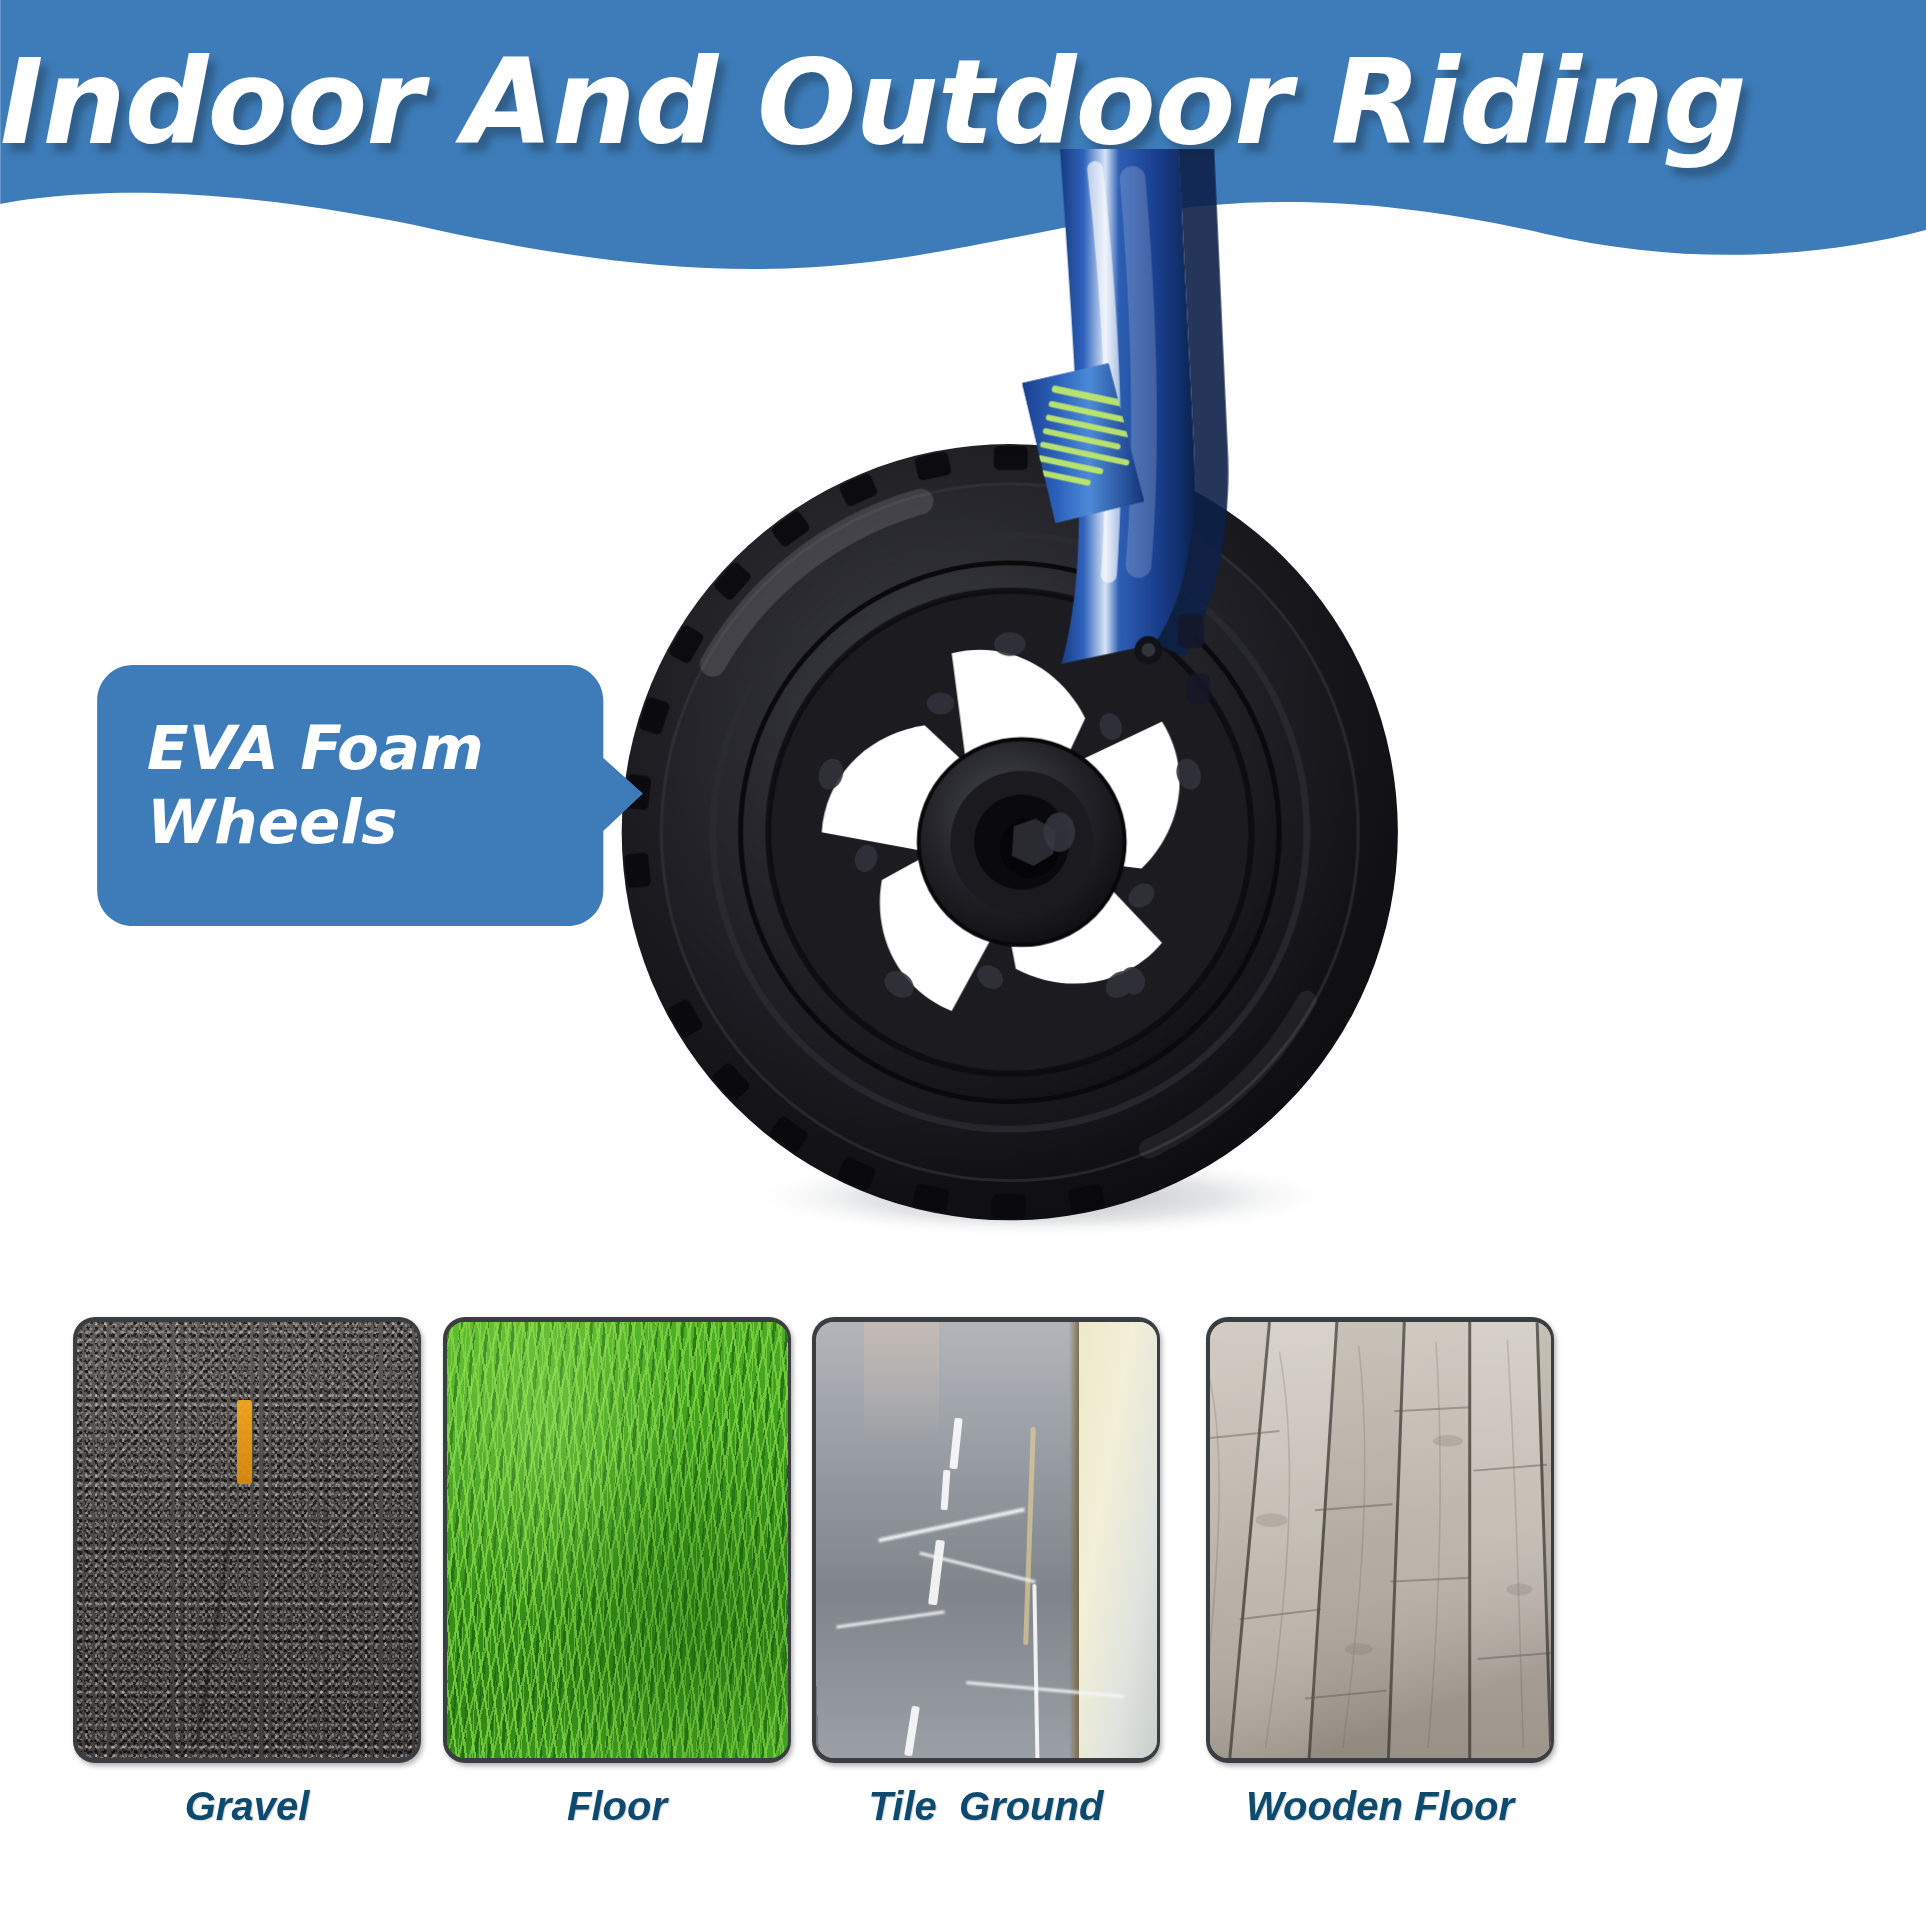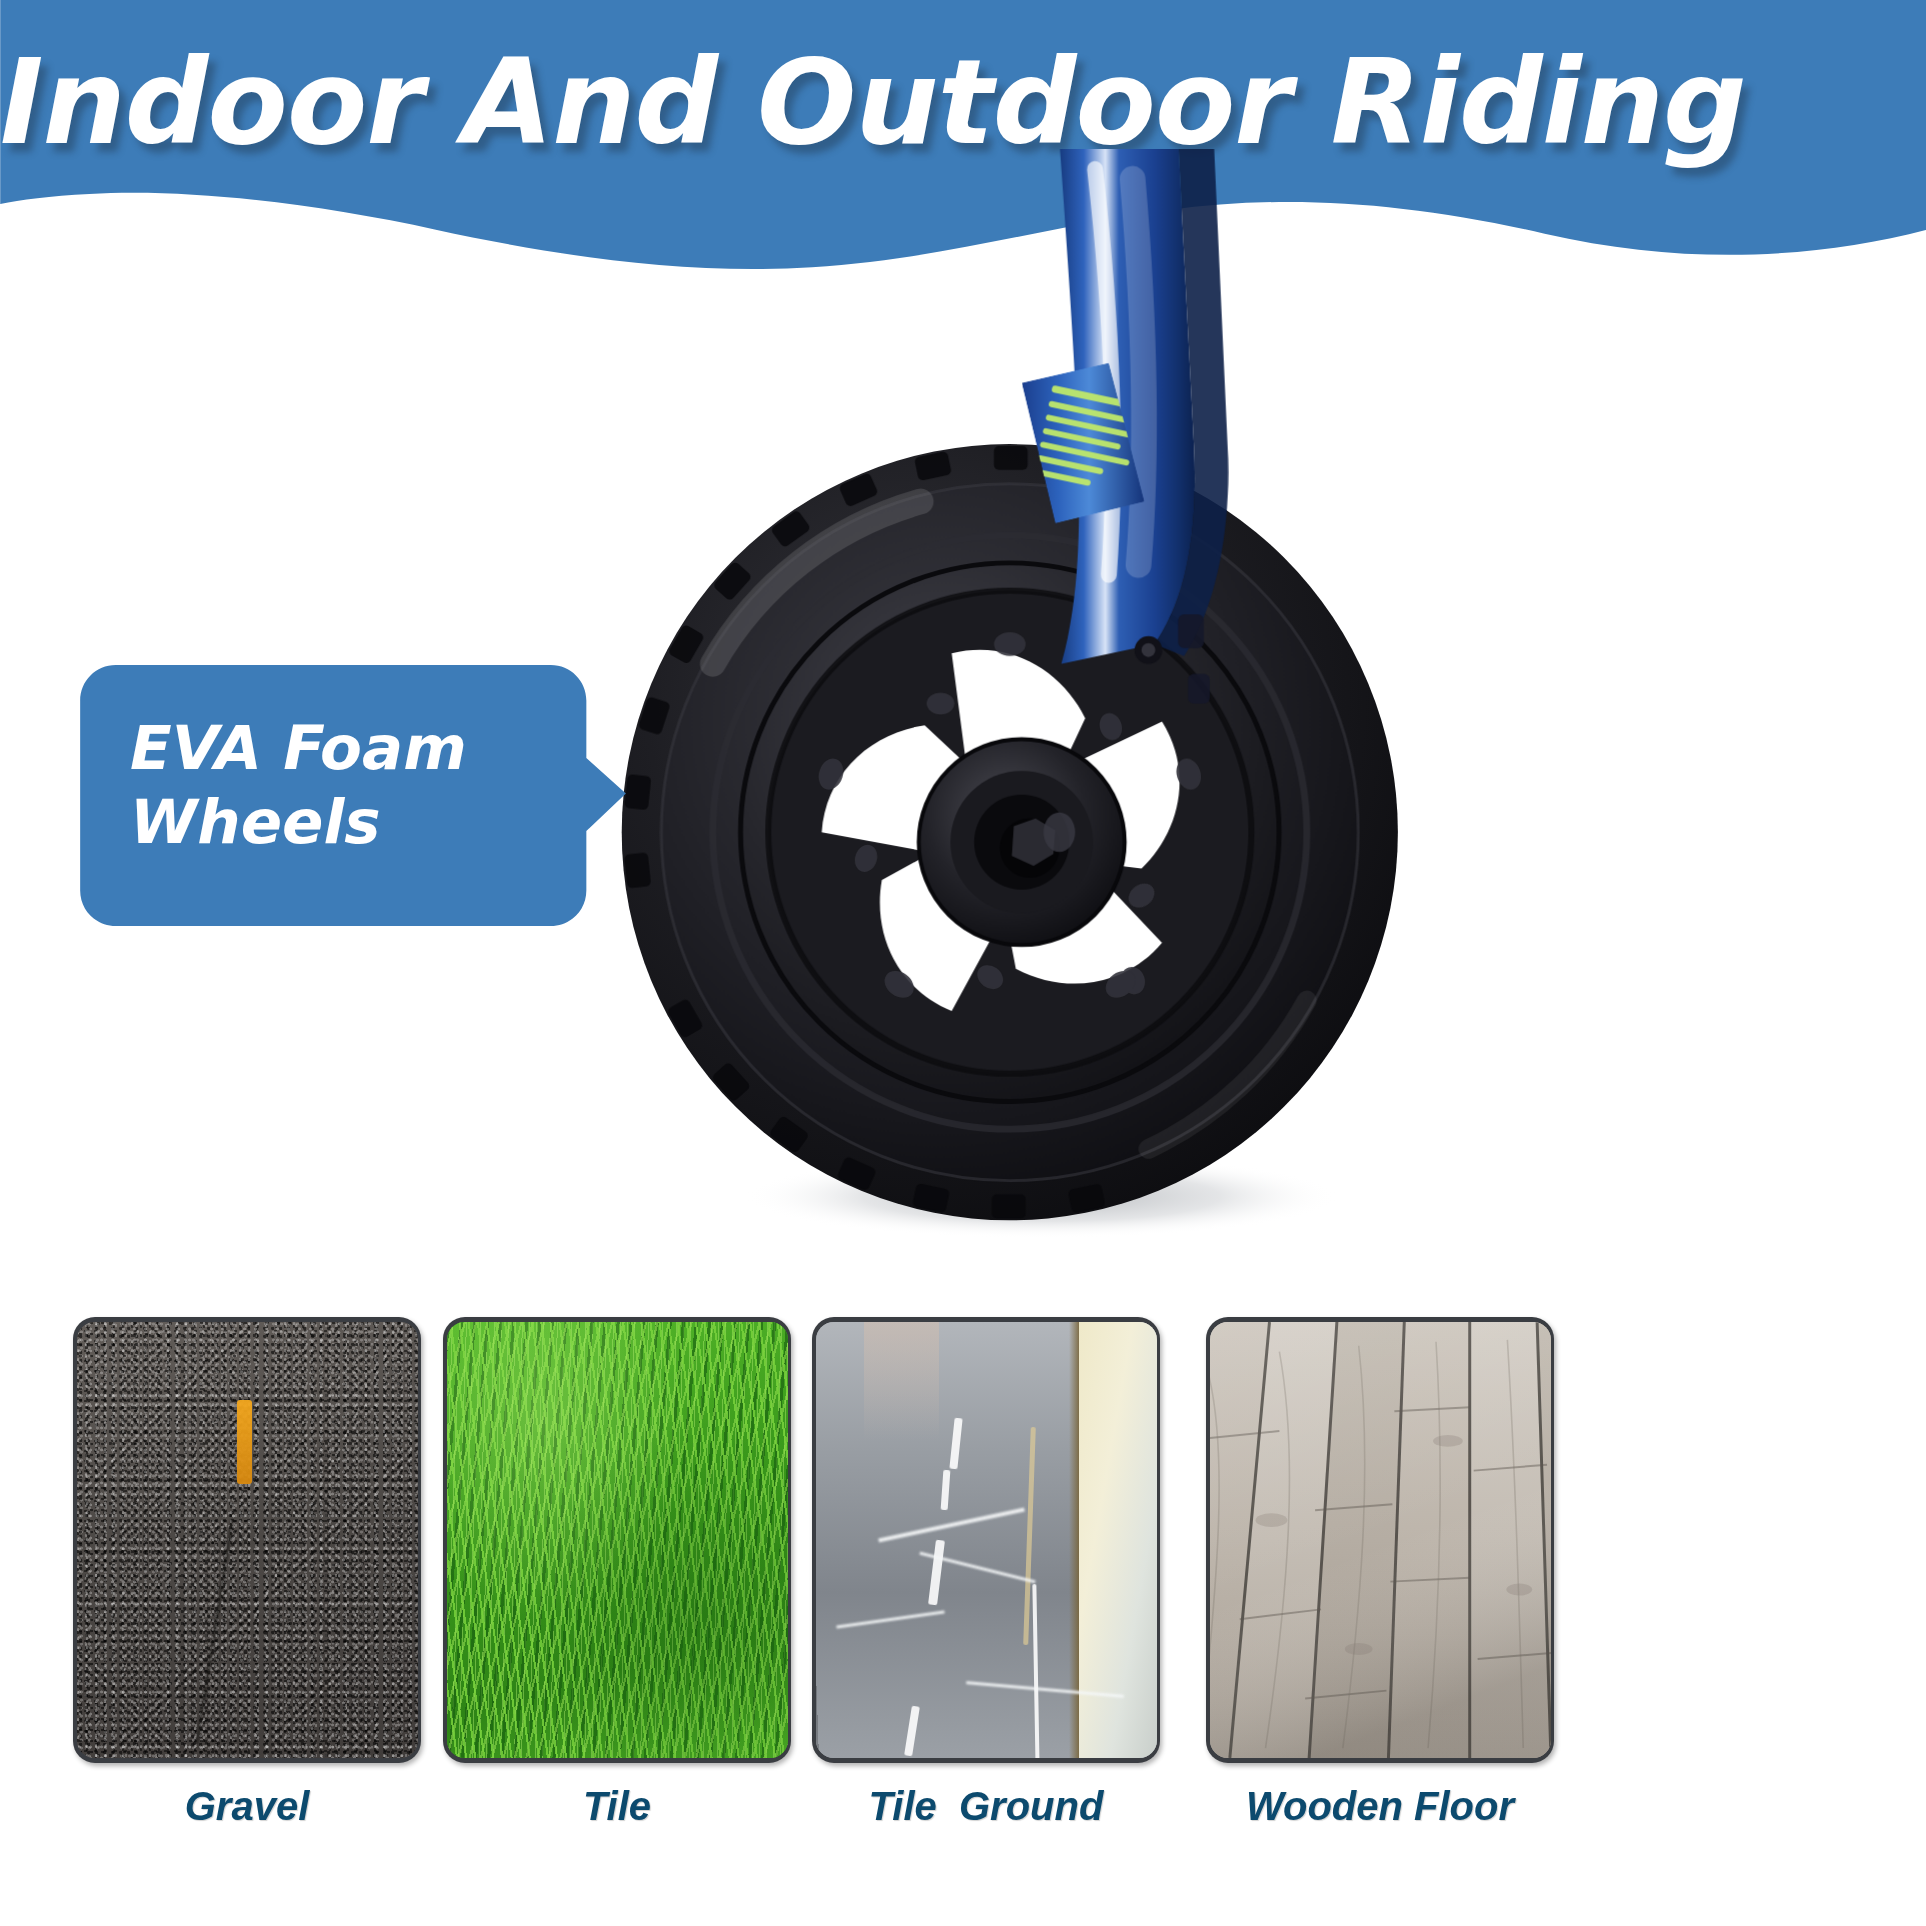--- a/index.html
+++ b/index.html
@@ -22,21 +22,21 @@
     font-weight:bold;
     font-style:italic;
     color:#ffffff;
     letter-spacing:-1px;
     text-shadow:7px 9px 7px rgba(30,50,70,0.40);
     font-family:"DejaVu Sans",sans-serif;
     white-space:nowrap;
   }
 
   
-  .callout{position:absolute;left:80px;top:665px;width:550px;height:197px;}
+  .callout{position:absolute;left:97px;top:665px;width:550px;height:197px;}
   .callout svg{position:absolute;left:0;top:0;}
   .callout-text{
     position:absolute;left:50px;top:46px;width:436px;
     font-size:61px;line-height:1.22;
     font-weight:bold;font-style:italic;color:#ffffff;
     font-family:"DejaVu Sans",sans-serif;
   }
   .callout-line{display:block;}
 
   
@@ -389,21 +389,21 @@
       <div class="cap">Gravel</div>
     </div>
 
     <div class="thumb" style="left:443px;">
       <div class="frame">
         <div class="art">
           <div class="tex-grass"></div>
           <div class="grass-hi"></div>
         </div>
       </div>
-      <div class="cap">Tile</div>
+      <div class="cap">Floor</div>
     </div>
 
     <div class="thumb" style="left:812px;border-radius:11px;">
       <div class="frame">
         <div class="art">
           <div class="tex-tile"></div>
           <div class="tile-refl"></div>
           <div class="tile-panel"></div>
           <div class="tile-panel-edge"></div>
           <div class="tile-streak" style="left:40%;top:22%;width:8px;height:51px;transform:rotate(6deg);"></div>

